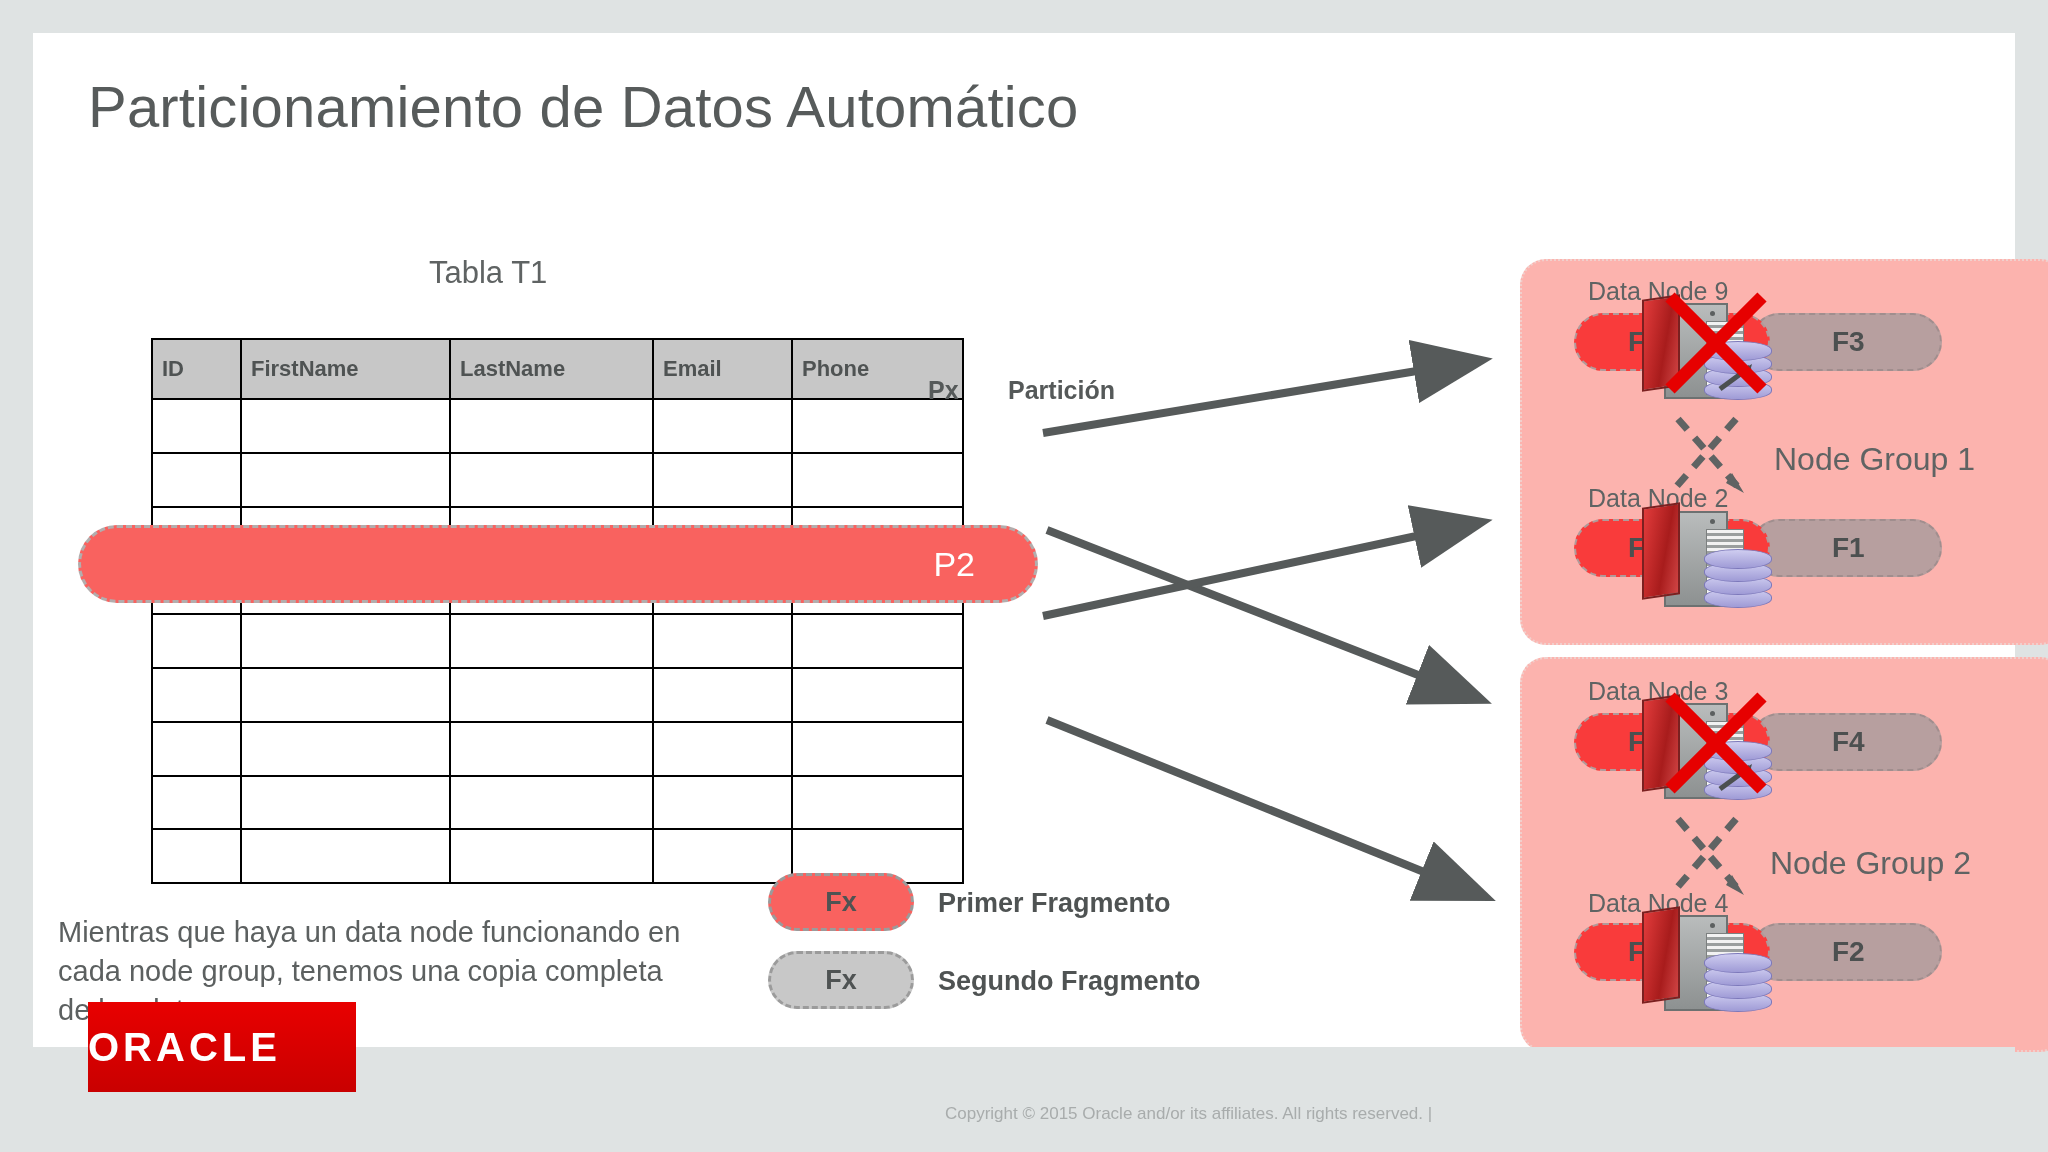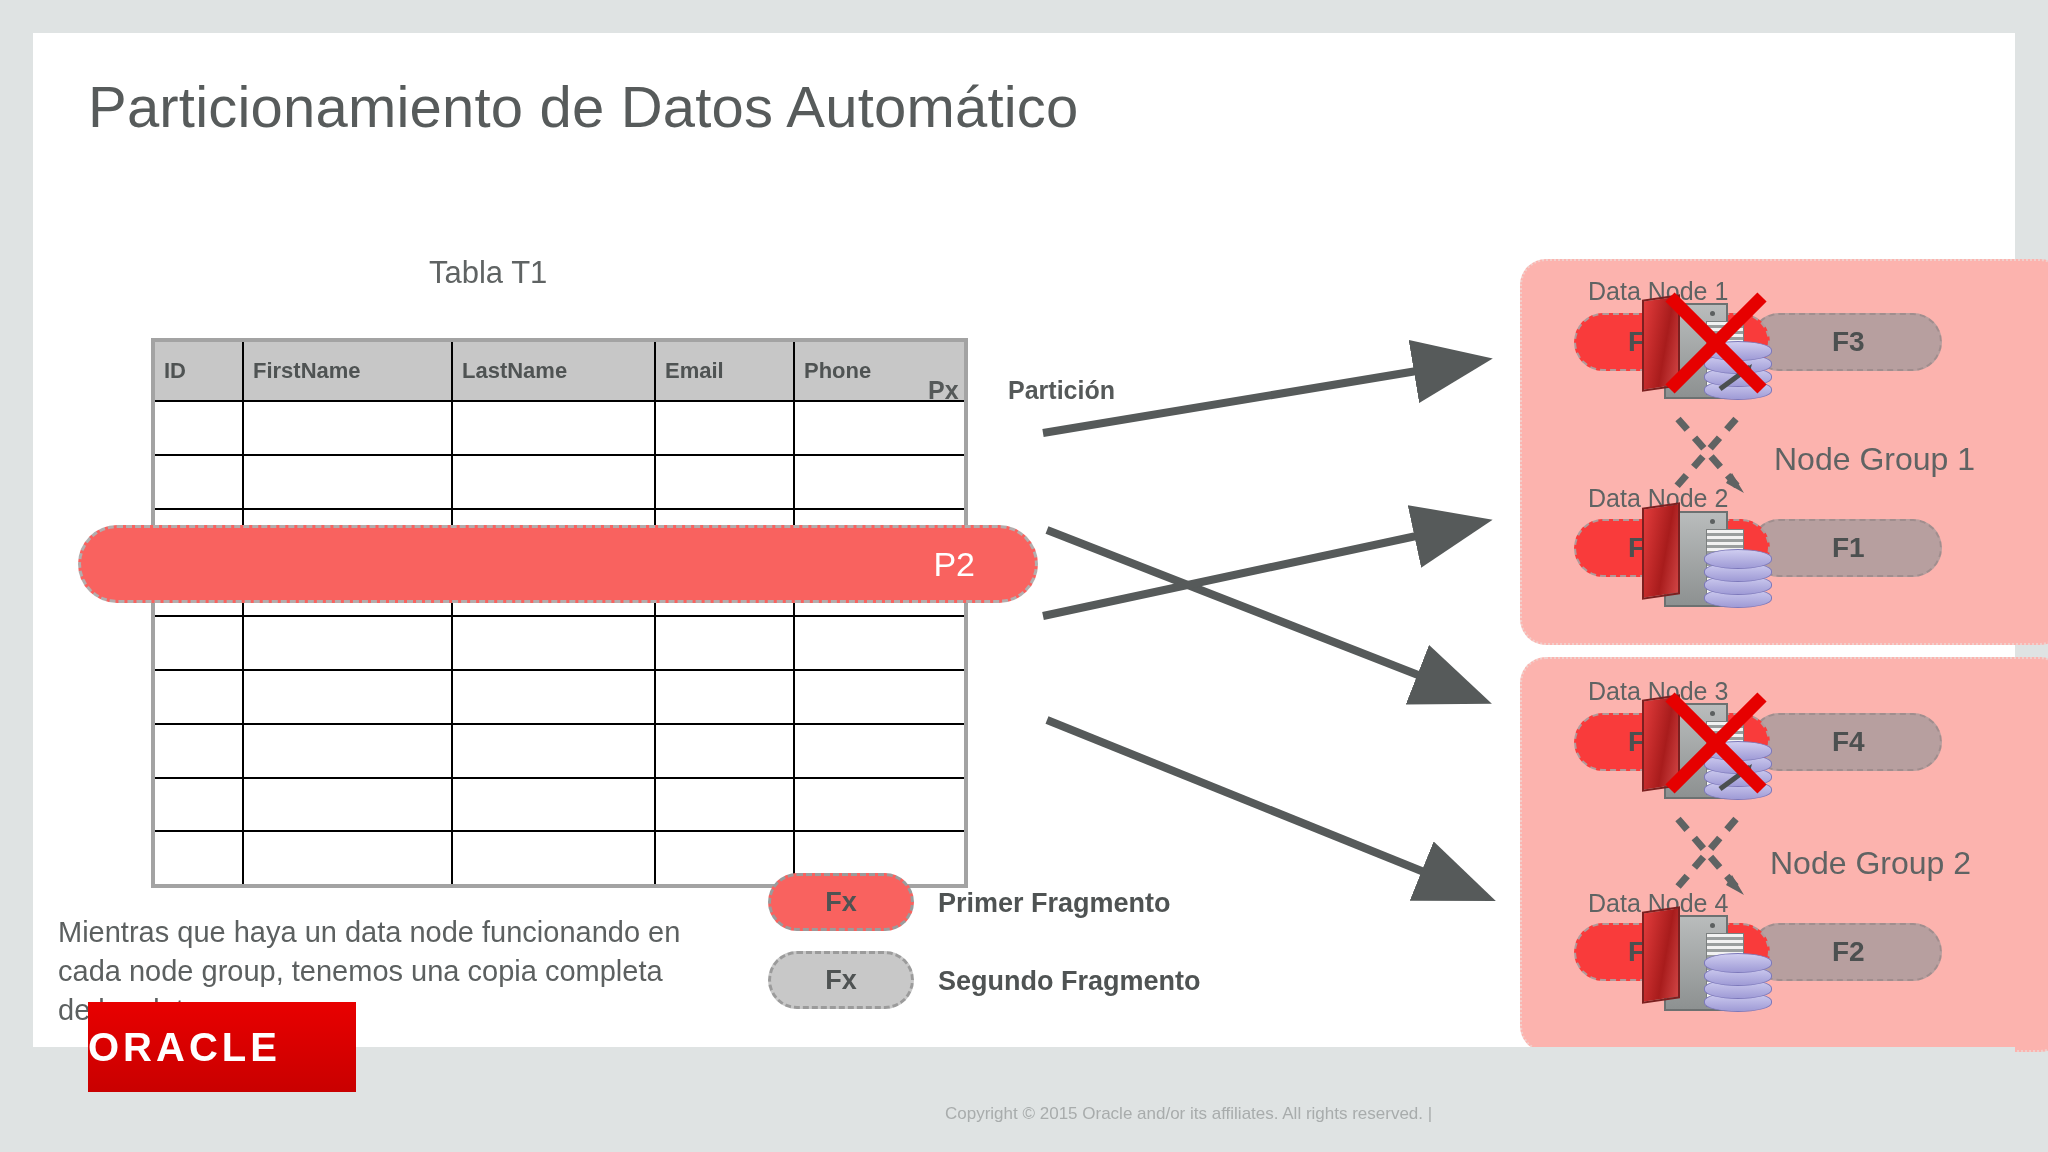--- a/index.html
+++ b/index.html
@@ -29,21 +29,21 @@
   }
   .caption-tabla{
     position:absolute;left:396px;top:222px;
     font-size:31px;color:#5f6363;white-space:nowrap;
   }
 
   
   .table-wrap{position:absolute;left:118px;top:305px;width:758px;height:525px;}
   table.t1{
     border-collapse:collapse;width:758px;height:525px;
-    table-layout:fixed;border:4px solid #a3a3a3;
+    table-layout:fixed;border:1px solid #a3a3a3;
   }
   table.t1 th,table.t1 td{
     border:2px solid #000;padding:0;
   }
   table.t1 thead th{
     background:#c7c7c7;color:#4f5353;
     font-size:22px;font-weight:700;text-align:left;
     padding-left:9px;height:58px;vertical-align:middle;
   }
   table.t1 tbody td{height:51.8px;background:transparent;}
@@ -314,21 +314,21 @@
   <div class="legend-text" id="legend-text-1">Primer Fragmento</div>
 
   <div class="legend-pill" id="legend-pill-2">
     <span>Fx</span>
   </div>
   <div class="legend-text" id="legend-text-2">Segundo Fragmento</div>
 
   <div class="note">Mientras que haya un data node funcionando en cada node group, tenemos una copia completa de los datos.</div>
 
   <div class="ng-panel" id="ng1">
-    <div class="dn-label" style="left:66px;top:16px;">Data Node 1</div>
+    <div class="dn-label" style="left:66px;top:16px;">Data Node 9</div>
 
     <div class="frag-row" style="top:52px;">
       <div class="frag-gray">
         <span class="frag-lbl">F3</span>
       </div>
       <div class="frag-red">
         <span class="frag-lbl">F1</span>
       </div>
     </div>
 

